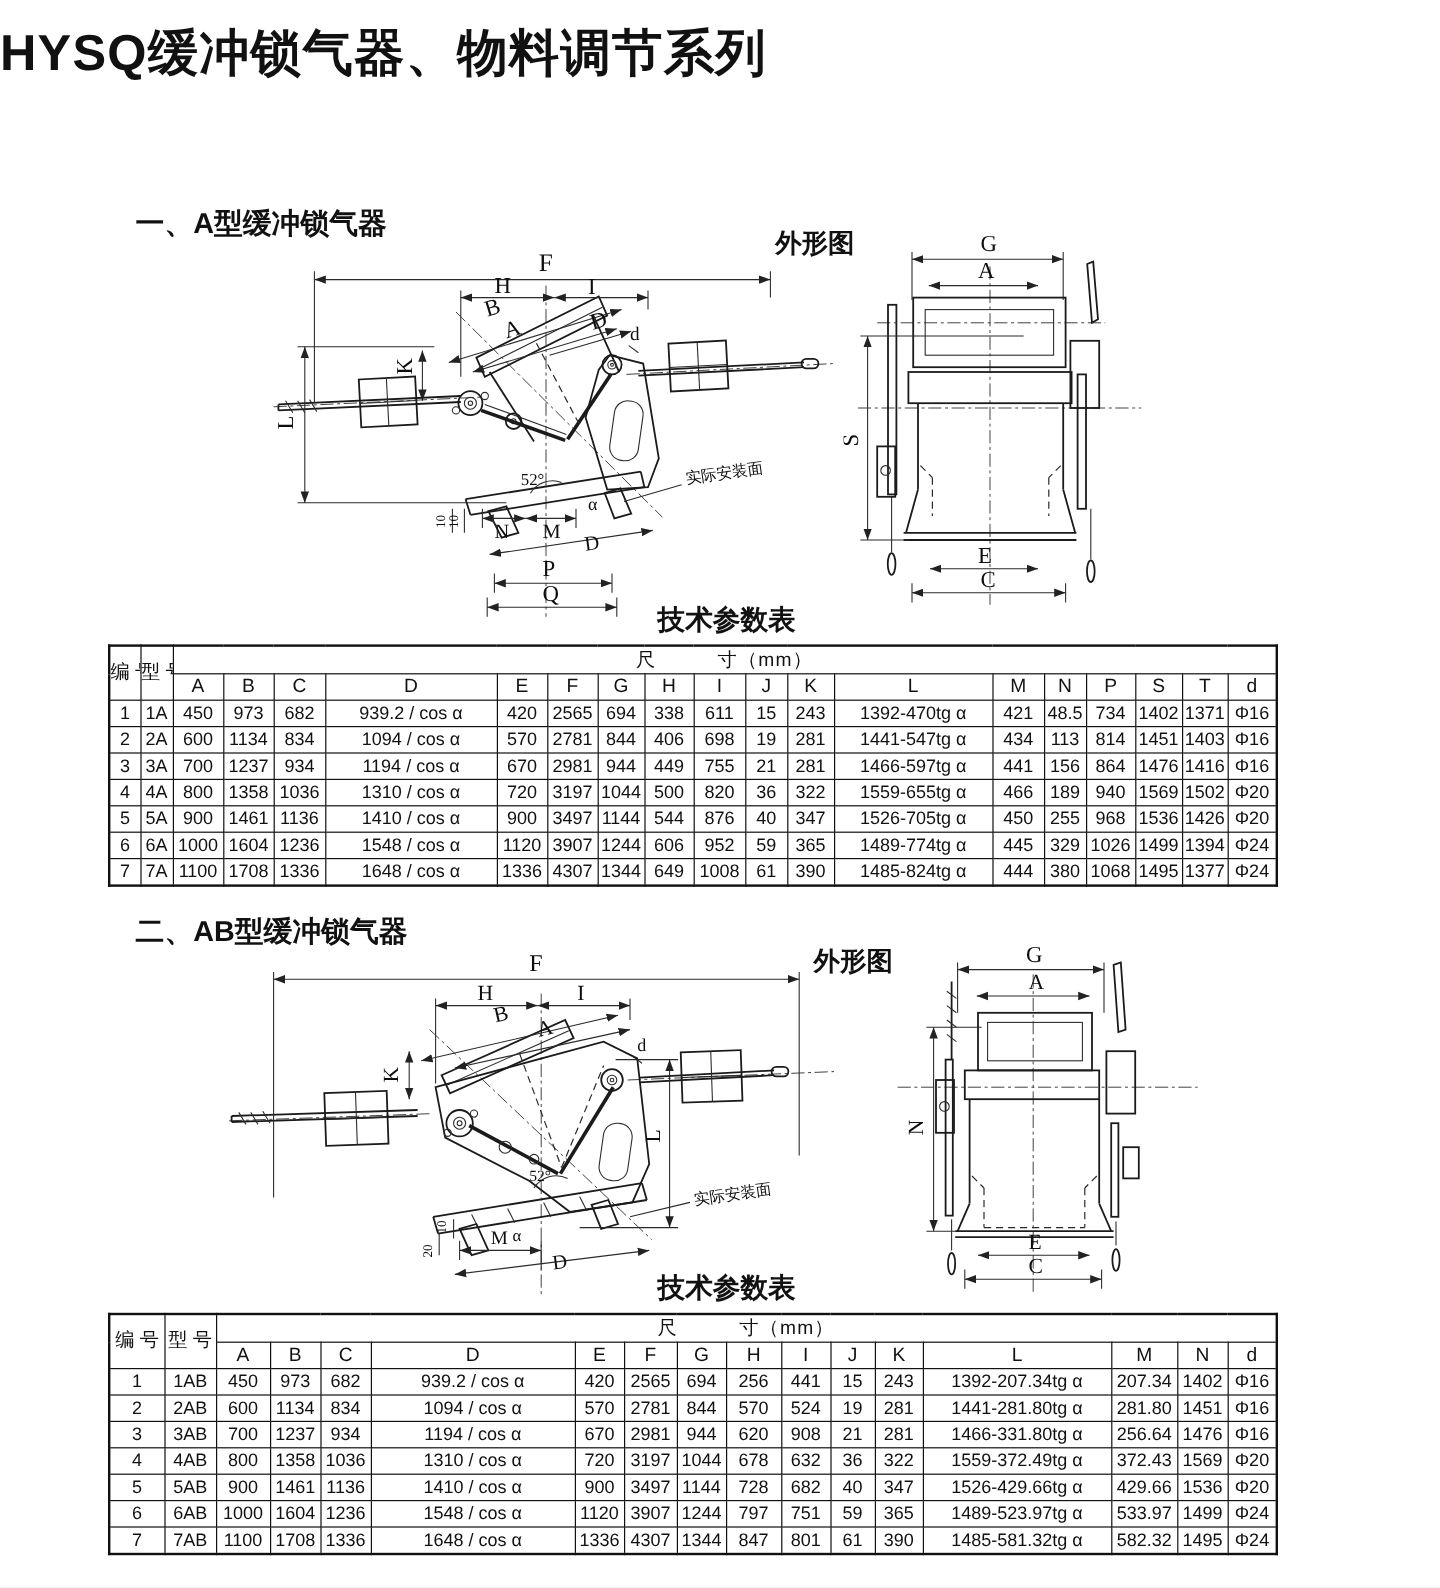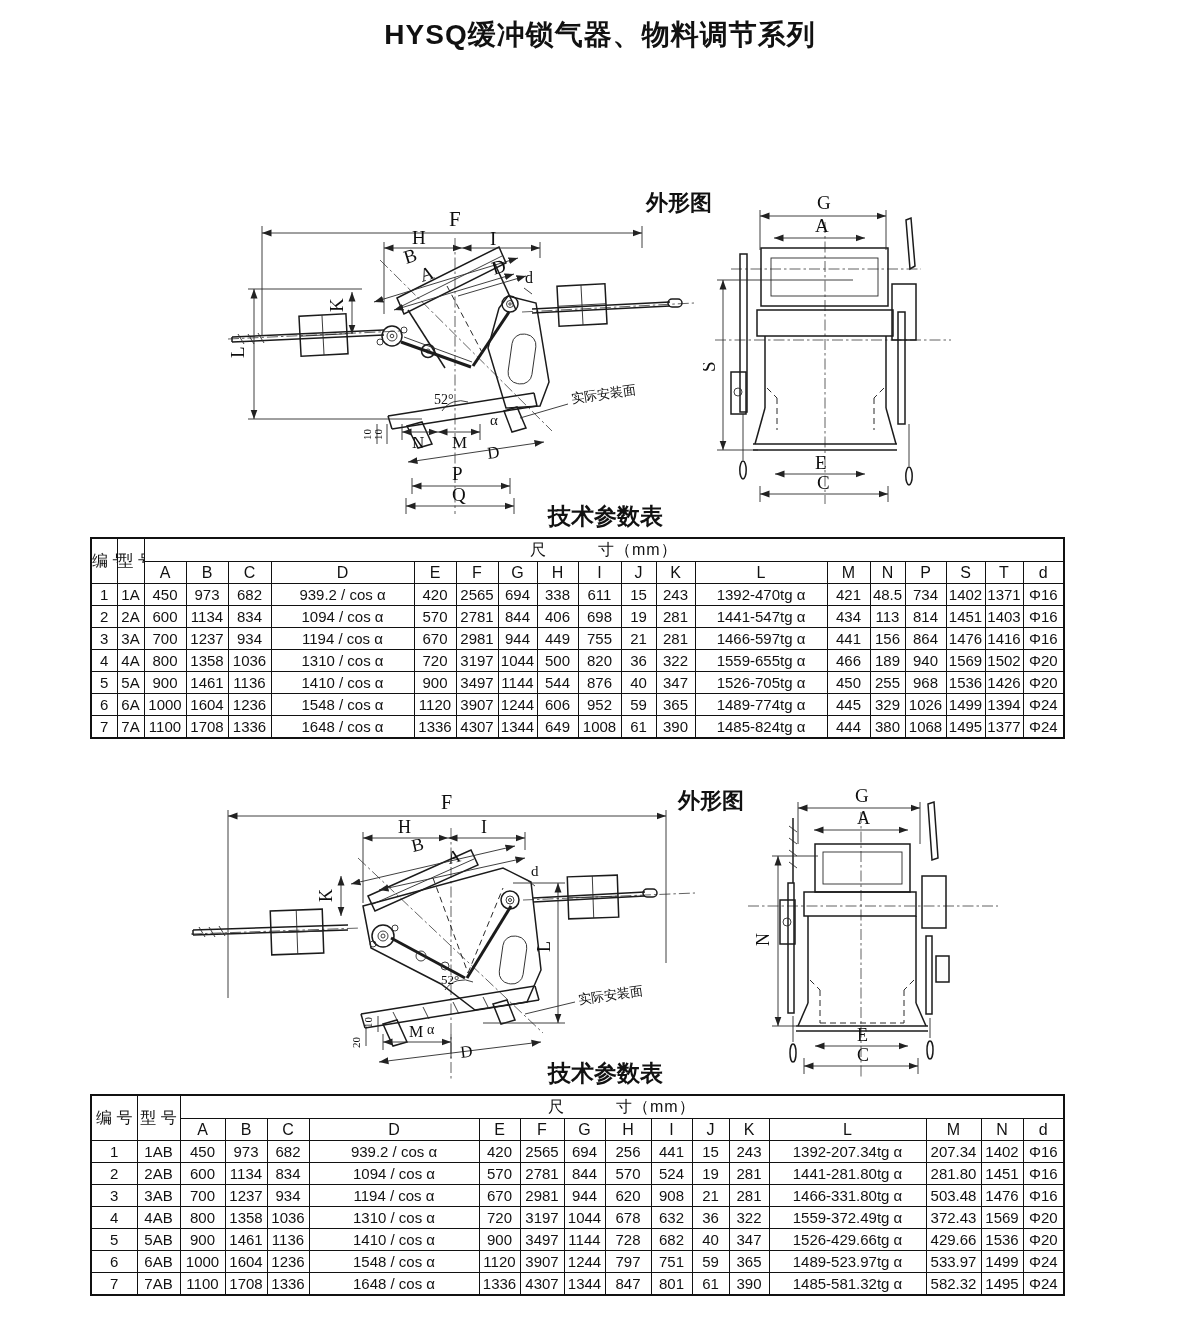--- a/index.html
+++ b/index.html
@@ -1,20 +1,20 @@
 <!DOCTYPE html>
 <html><head>
 <meta charset="utf-8">
 <style>
   html,body{margin:0;padding:0;background:#e8e8e8;}
   #page{position:relative;width:1200px;height:1323px;background:#ffffff;overflow:hidden;
         font-family:"Liberation Serif","DejaVu Serif",serif;color:#111;}
   .abs{position:absolute;}
-  #title{left:0;top:16px;width:1200px;text-align:center;font-family:"Liberation Sans","DejaVu Sans",sans-serif;
-         font-weight:bold;font-size:28px;letter-spacing:1px;margin:0;}
+  #title{left:0;top:16px;width:1200px;font-family:"Liberation Sans","DejaVu Sans",sans-serif;
+         font-weight:bold;font-size:42px;letter-spacing:1px;margin:0;}
   #intro{left:88px;top:74px;width:1025px;font-size:19.5px;line-height:1.26;text-align:justify;
          text-indent:40px;margin:0;}
   .sec-heading{font-family:"Liberation Sans","DejaVu Sans",sans-serif;font-weight:bold;font-size:24px;margin:0;}
   .fig-label{font-family:"Liberation Sans","DejaVu Sans",sans-serif;font-weight:bold;font-size:22px;}
   .tbl-label{font-family:"Liberation Sans","DejaVu Sans",sans-serif;font-weight:bold;font-size:23px;}
 
   table.ptable{position:absolute;border-collapse:collapse;table-layout:fixed;width:973px;
                background:#fff;border:2.5px solid #111;}
   table.ptable th,table.ptable td{border:1.4px solid #111;text-align:center;vertical-align:middle;
                padding:0;overflow:hidden;white-space:nowrap;
@@ -33,20 +33,21 @@
   svg.draw .cl{stroke:#3a3a3a;stroke-width:0.8;stroke-dasharray:11 3 2.5 3;fill:none;}
   svg.draw text{font-family:"Liberation Serif","DejaVu Serif",serif;fill:#0e0e0e;}
 </style>
 </head>
 <body>
 
 <div id="page">
 
   <h1 id="title" class="abs">HYSQ缓冲锁气器、物料调节系列</h1>
 
+  <h2 class="abs sec-heading" style="left:113px;top:170px;">一、A型缓冲锁气器</h2>
   <div class="abs fig-label" style="left:646px;top:188px;">外形图</div>
   <div class="abs tbl-label" style="left:548px;top:501px;">技术参数表</div>
 
   <svg class="draw" style="left:222px;top:196px;" width="490" height="332" viewBox="0 0 490 332">
     <defs>
       <marker id="arr1" refX="9.5" refY="4" markerWidth="11" markerHeight="9" orient="auto-start-reverse" markerUnits="userSpaceOnUse">
         <path d="M0,0.5 L9.5,4 L0,7.5 Z" fill="#222"></path>
       </marker>
     </defs>
     <g>
@@ -422,20 +423,21 @@
           <td>444</td>
           <td>380</td>
           <td>1068</td>
           <td>1495</td>
           <td>1377</td>
           <td>Φ24</td>
         </tr>
       </tbody>
   </table>
 
+  <h2 class="abs sec-heading" style="left:113px;top:760px;">二、AB型缓冲锁气器</h2>
   <div class="abs fig-label" style="left:678px;top:786px;">外形图</div>
   <div class="abs tbl-label" style="left:548px;top:1058px;">技术参数表</div>
 
   <svg class="draw" style="left:183px;top:788px;" width="520" height="300" viewBox="0 0 520 300">
     <defs>
       <marker id="arr3" refX="9.5" refY="4" markerWidth="11" markerHeight="9" orient="auto-start-reverse" markerUnits="userSpaceOnUse">
         <path d="M0,0.5 L9.5,4 L0,7.5 Z" fill="#222"></path>
       </marker>
     </defs>
     <g>
@@ -697,21 +699,21 @@
           <td>934</td>
           <td>1194 / cos α</td>
           <td>670</td>
           <td>2981</td>
           <td>944</td>
           <td>620</td>
           <td>908</td>
           <td>21</td>
           <td>281</td>
           <td>1466-331.80tg α</td>
-          <td>503.48</td>
+          <td>256.64</td>
           <td>1476</td>
           <td>Φ16</td>
         </tr>
         <tr>
           <td>4</td>
           <td>4AB</td>
           <td>800</td>
           <td>1358</td>
           <td>1036</td>
           <td>1310 / cos α</td>

